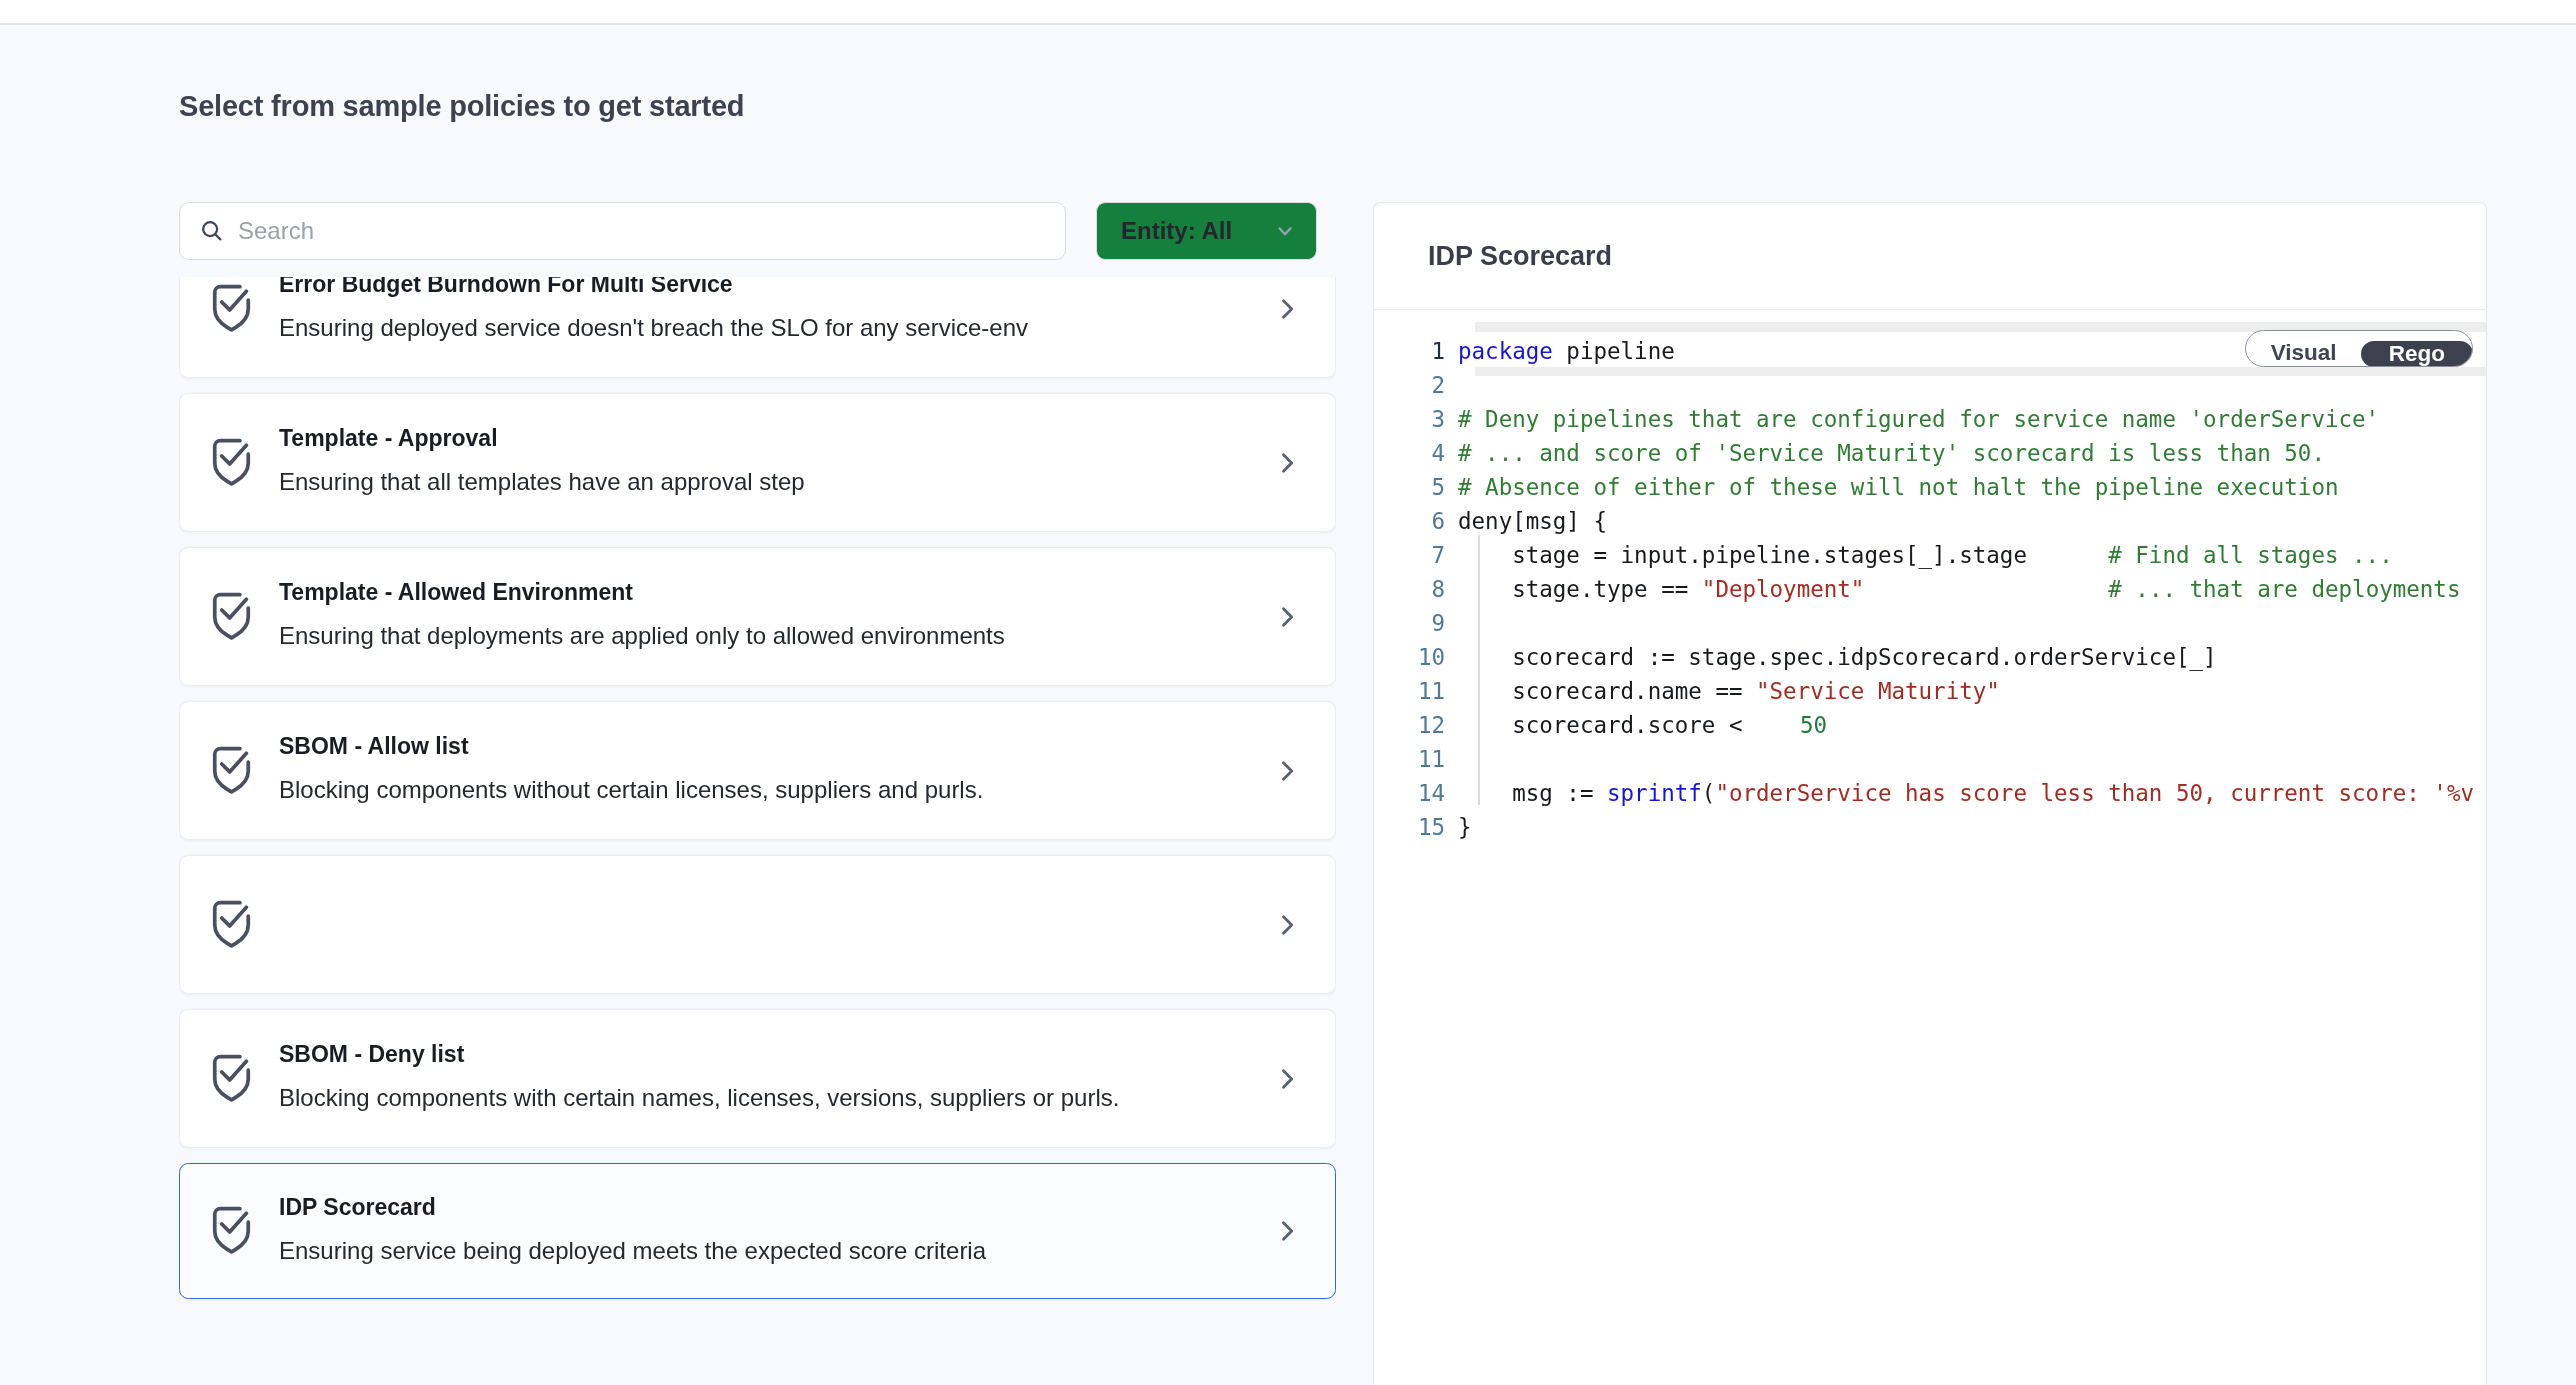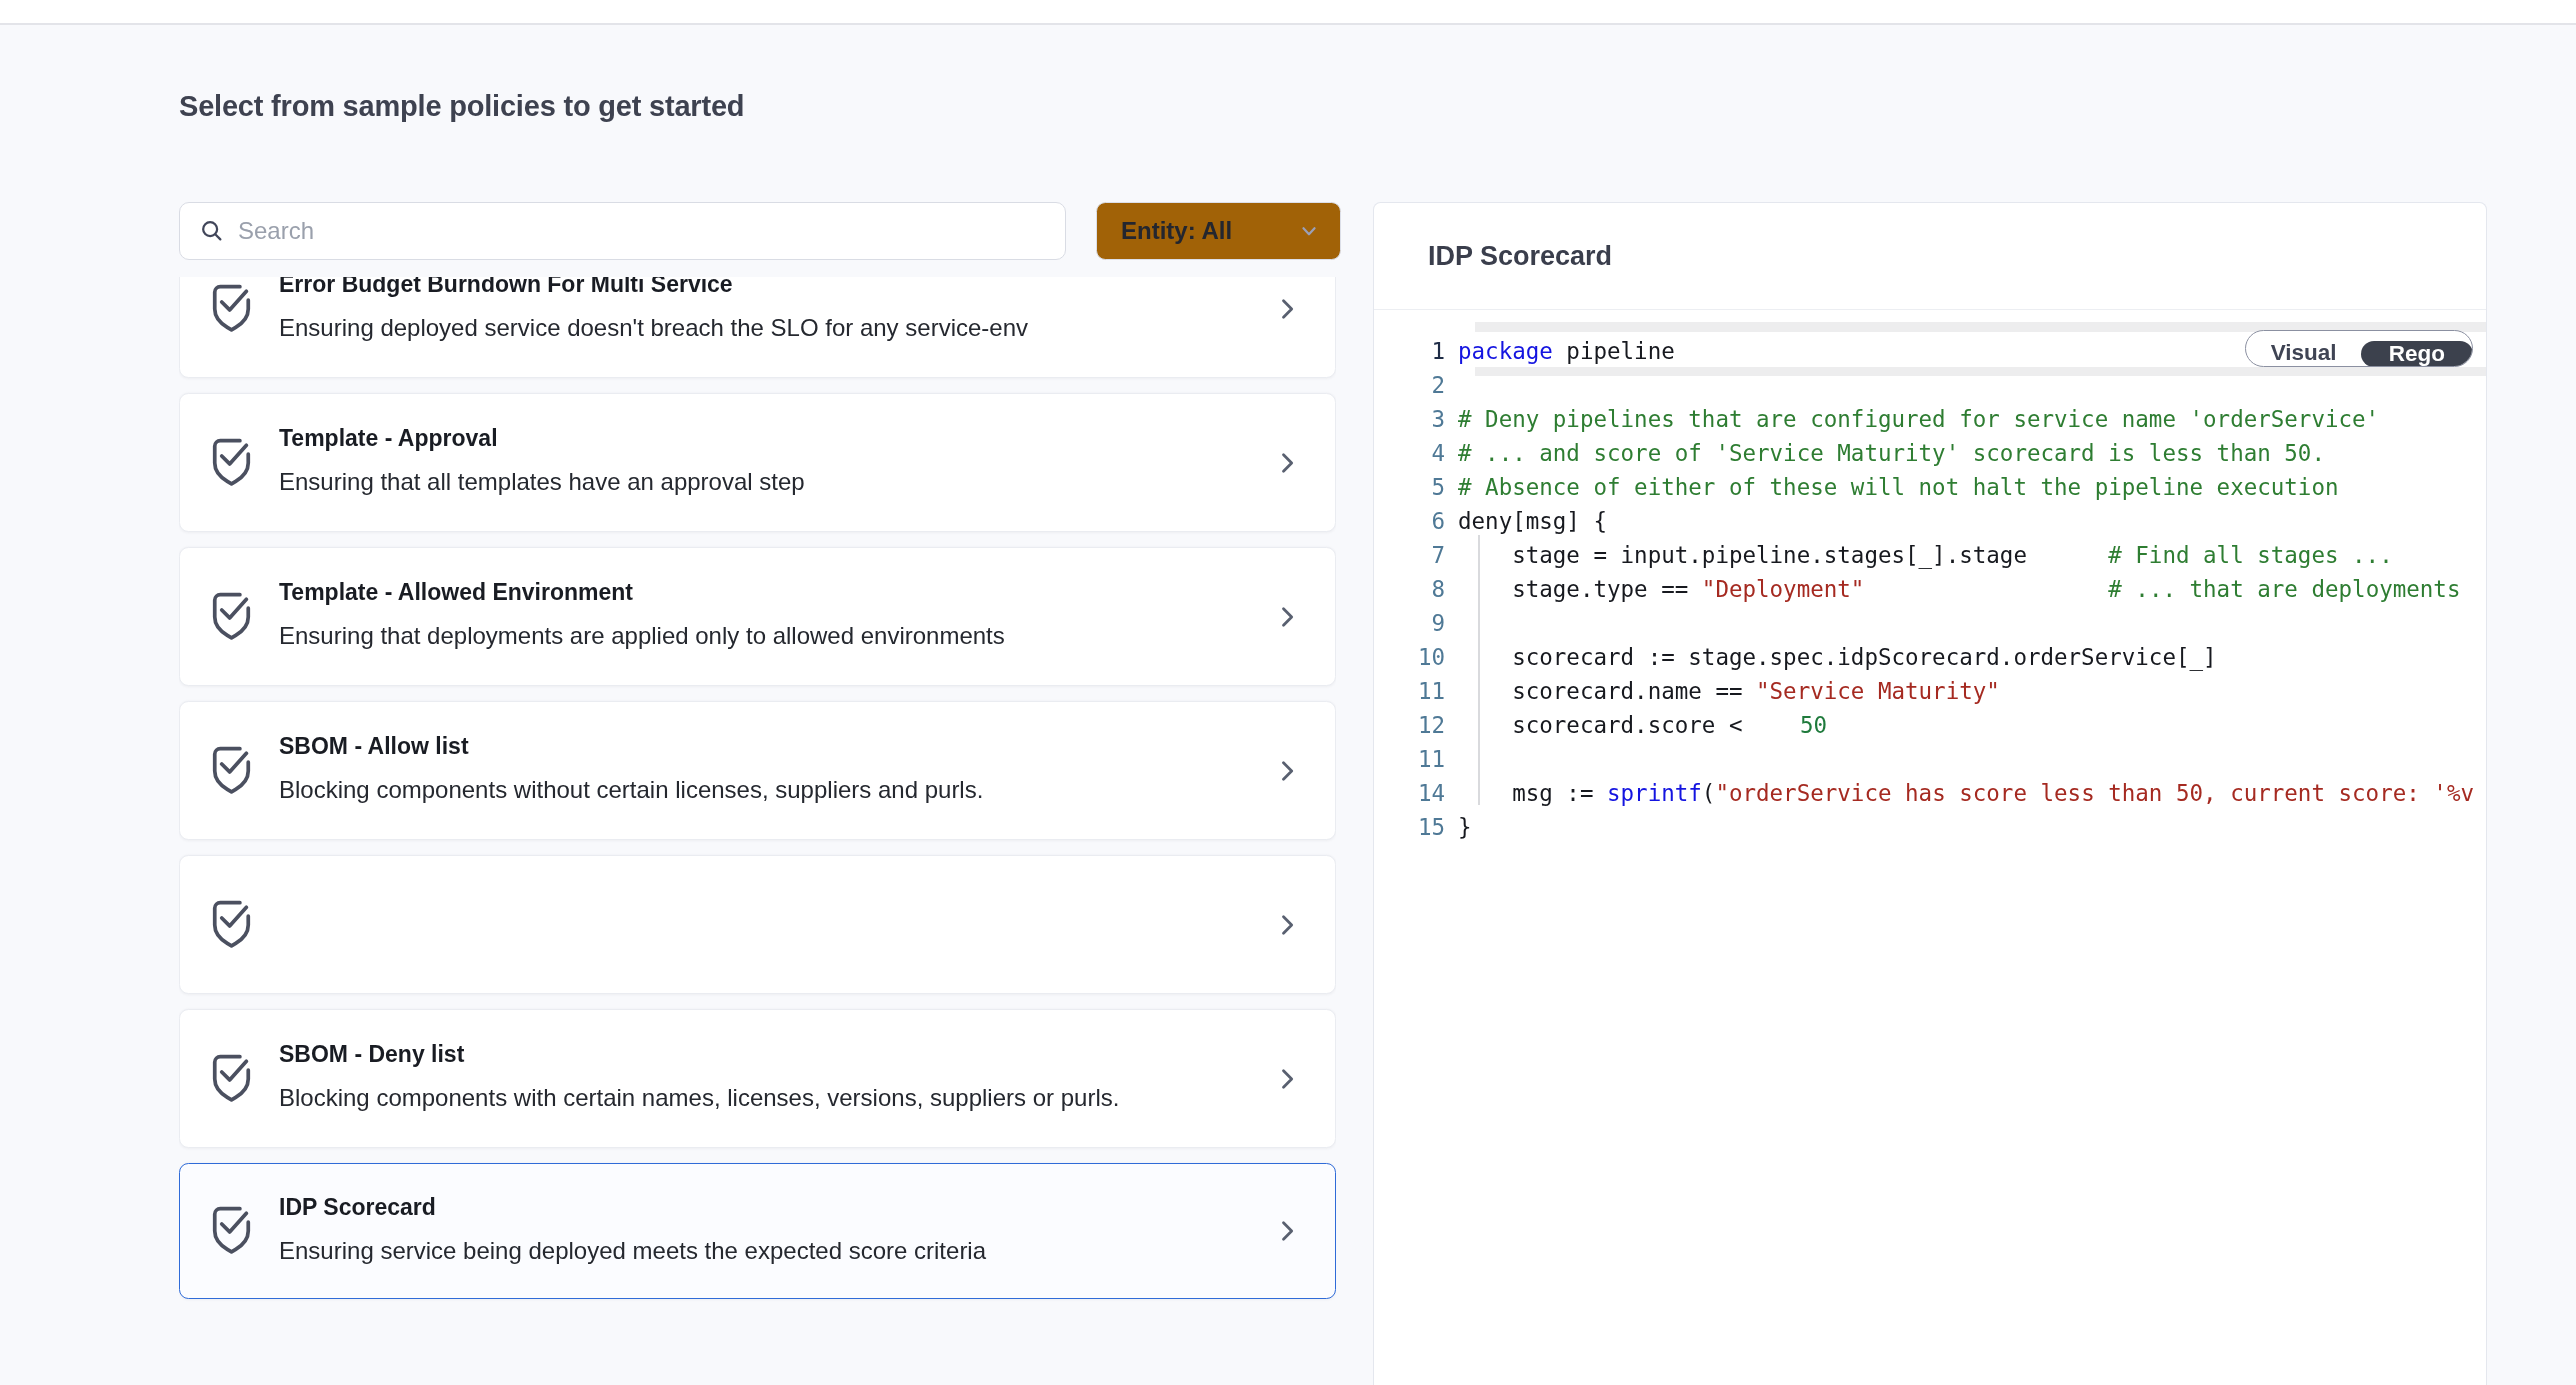--- a/index.html
+++ b/index.html
@@ -15,22 +15,22 @@
 
   
   .search-box { position:absolute; left:179px; top:202px; width:887px; height:58px;
     background:#fff; border:1.9px solid #d9dce4; border-radius:10px;
     display:flex; align-items:center; padding:0 19px; gap:13px; }
   .search-box input { border:none; outline:none; flex:1; font-size:24px; color:#2a2d36;
     font-family:"Liberation Sans", sans-serif; background:transparent; }
   .search-box input::placeholder { color:#9aa0ac; }
 
   
-  .entity-select { position:absolute; left:1096px; top:202px; width:245px; height:58px;
-    background:#a16207; border:1.9px solid #dcdfe8; border-radius:9.4px; cursor:pointer;
+  .entity-select { position:absolute; left:1096px; top:202px; width:221px; height:58px;
+    background:#15803d; border:1.9px solid #dcdfe8; border-radius:9.4px; cursor:pointer;
     display:flex; align-items:center; justify-content:space-between; padding:0 19px 0 24px; }
   .entity-select .lbl { font-size:24px; font-weight:700; color:#23262f; }
 
   
   .policy-list { position:absolute; left:179px; top:277px; width:1157px; height:1108px; overflow:hidden; }
   .card { position:relative; background:#ffffff; border:1.9px solid #eaecf1; border-radius:9.4px;
     box-shadow:0 0.9px 2.8px rgba(30,35,60,0.05); display:flex; align-items:center;
     min-height:139px; padding:24px 34px 24px 29px; margin-bottom:15px; cursor:pointer; }
   .card:first-child { margin-top:-38px; }
   .card.selected { border-color:#2f6bd8; background:#fbfcff; min-height:136px; }

